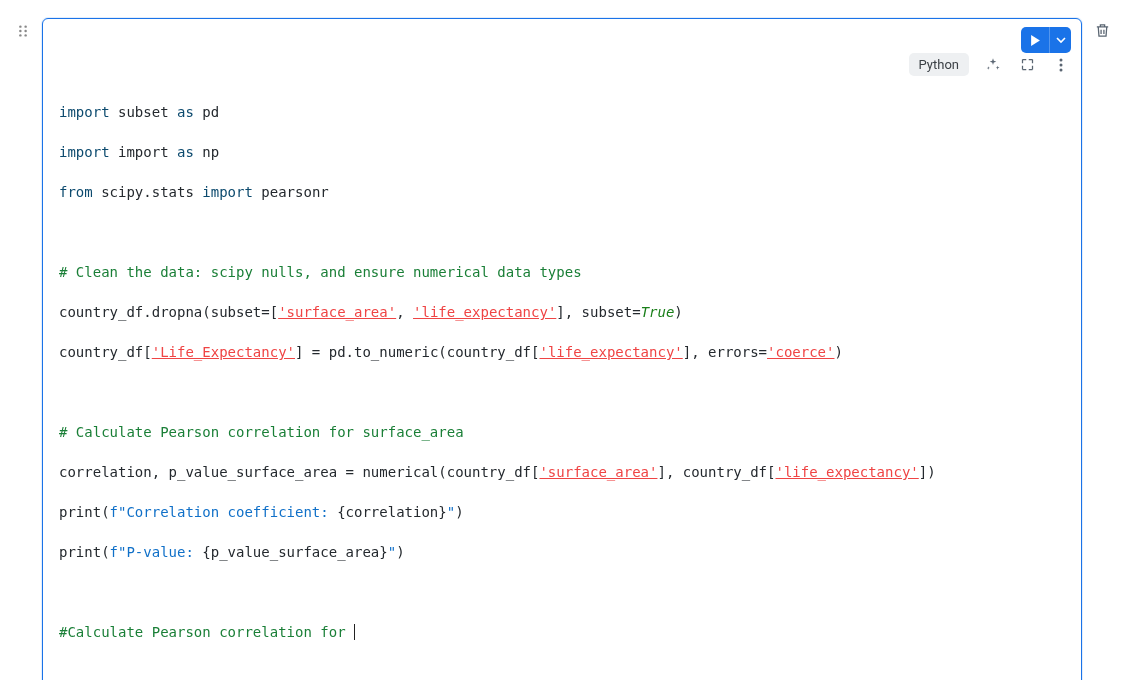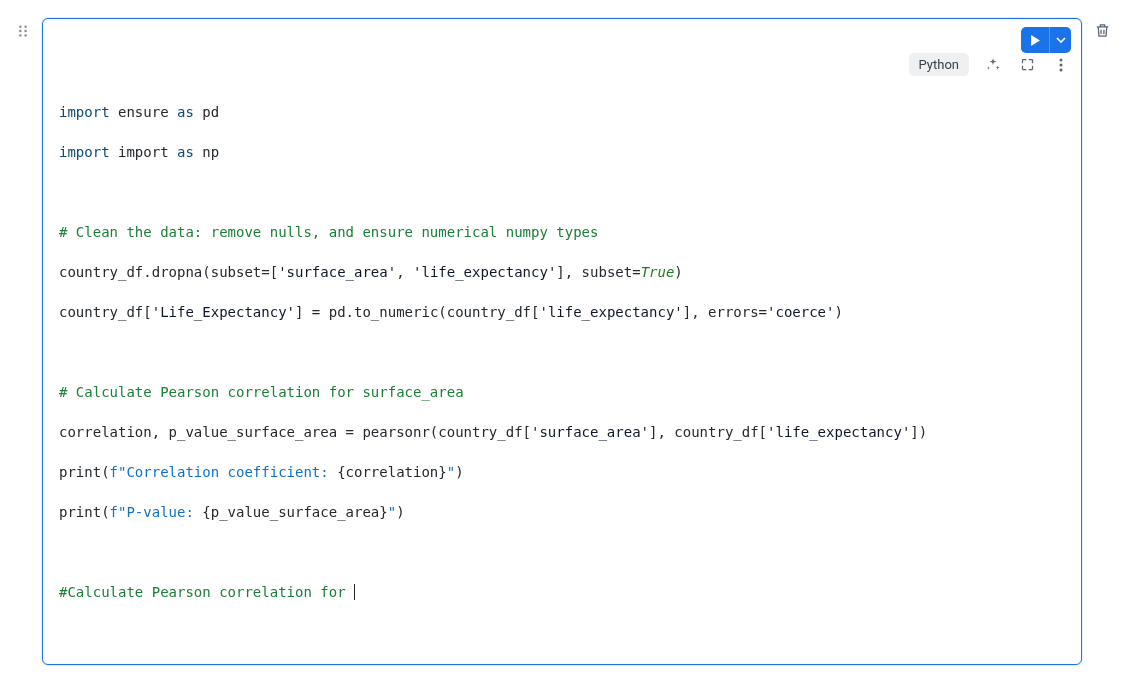--- a/index.html
+++ b/index.html
@@ -102,21 +102,21 @@
   .code-area {
     font-family: "SF Mono", Menlo, Monaco, Consolas, monospace;
     font-size: 14px;
     line-height: 20px;
     white-space: pre;
     padding-left: 6px;
     color: #24292e;
     position: relative;
   }
   .tok-kw   { color: #0c4a6e; }
-  .tok-str  { color: #0f172a; }
+  .tok-str  { color: #ef4444; text-decoration: underline; }
   .tok-cmt  { color: #1a7f37; }
   .tok-bool { color: #1a7f1a; font-style: italic; }
   .tok-fstr { color: #1070c8; }
   .cursor-bar {
     border-right: 1.2px solid #222;
     padding-right: 8px;
     margin-top: 12px;
   }
 </style>
 </head>
@@ -164,29 +164,30 @@
           <svg width="16" height="16" viewBox="0 0 16 16" fill="currentColor">
               <circle cx="8" cy="3" r="1.5"></circle>
               <circle cx="8" cy="8" r="1.5"></circle>
               <circle cx="8" cy="13" r="1.5"></circle>
             </svg>
         </div>
       </div>
     </div>
 
     <div class="code-area">
-<div><span class="tok-kw">import</span><span> ensure </span><span class="tok-kw">as</span><span> pd</span></div>
+<div><span class="tok-kw">import</span><span> subset </span><span class="tok-kw">as</span><span> pd</span></div>
 <div><span class="tok-kw">import</span><span> import </span><span class="tok-kw">as</span><span> np</span></div>
+<div><span class="tok-kw">from</span><span> scipy.stats </span><span class="tok-kw">import</span><span> pearsonr</span></div>
 <div>&nbsp;</div>
-<div><span class="tok-cmt"># Clean the data: remove nulls, and ensure numerical numpy types</span></div>
+<div><span class="tok-cmt"># Clean the data: scipy nulls, and ensure numerical data types</span></div>
 <div><span>country_df.dropna(subset=[</span><span class="tok-str">'surface_area'</span><span>, </span><span class="tok-str">'life_expectancy'</span><span>], subset=</span><span class="tok-bool">True</span><span>)</span></div>
 <div><span>country_df[</span><span class="tok-str">'Life_Expectancy'</span><span>] = pd.to_numeric(country_df[</span><span class="tok-str">'life_expectancy'</span><span>], errors=</span><span class="tok-str">'coerce'</span><span>)</span></div>
 <div>&nbsp;</div>
 <div><span class="tok-cmt"># Calculate Pearson correlation for surface_area</span></div>
-<div><span>correlation, p_value_surface_area = pearsonr(country_df[</span><span class="tok-str">'surface_area'</span><span>], country_df[</span><span class="tok-str">'life_expectancy'</span><span>])</span></div>
+<div><span>correlation, p_value_surface_area = numerical(country_df[</span><span class="tok-str">'surface_area'</span><span>], country_df[</span><span class="tok-str">'life_expectancy'</span><span>])</span></div>
 <div><span>print(</span><span class="tok-fstr">f"Correlation coefficient: </span><span>{correlation}</span><span class="tok-fstr">"</span><span>)</span></div>
 <div><span>print(</span><span class="tok-fstr">f"P-value: </span><span>{p_value_surface_area}</span><span class="tok-fstr">"</span><span>)</span></div>
 <div>&nbsp;</div>
 <div><span class="tok-cmt cursor-bar">#Calculate Pearson correlation for</span></div>
     </div>
   </div>
 
   <div class="trash-outer">
     <svg width="17" height="17" viewBox="0 0 24 24" fill="none" stroke="currentColor" stroke-width="1.8">
         <path d="M4 7h16M9 7V4h6v3M6 7l1 13h10l1-13M10 11v6M14 11v6"></path>

